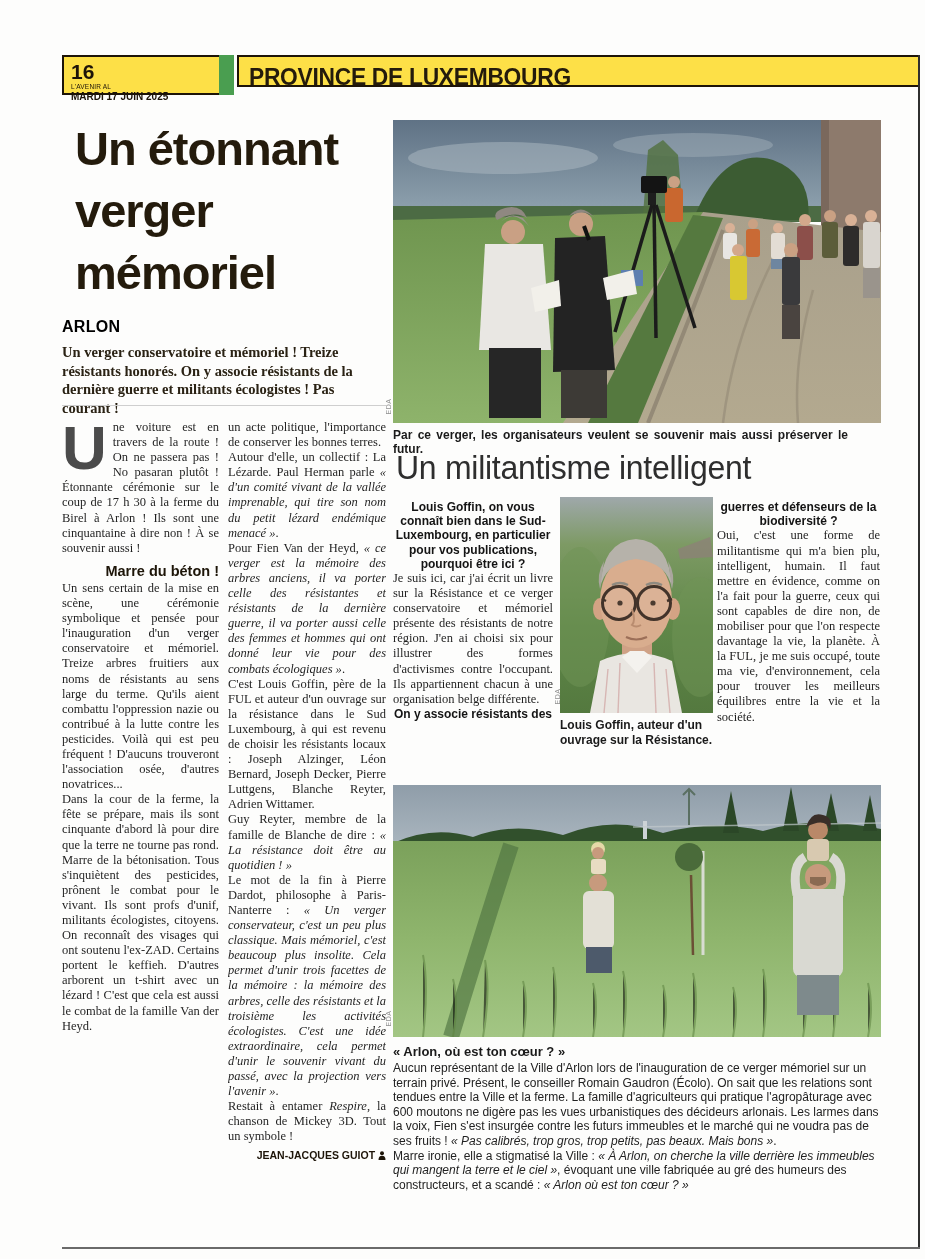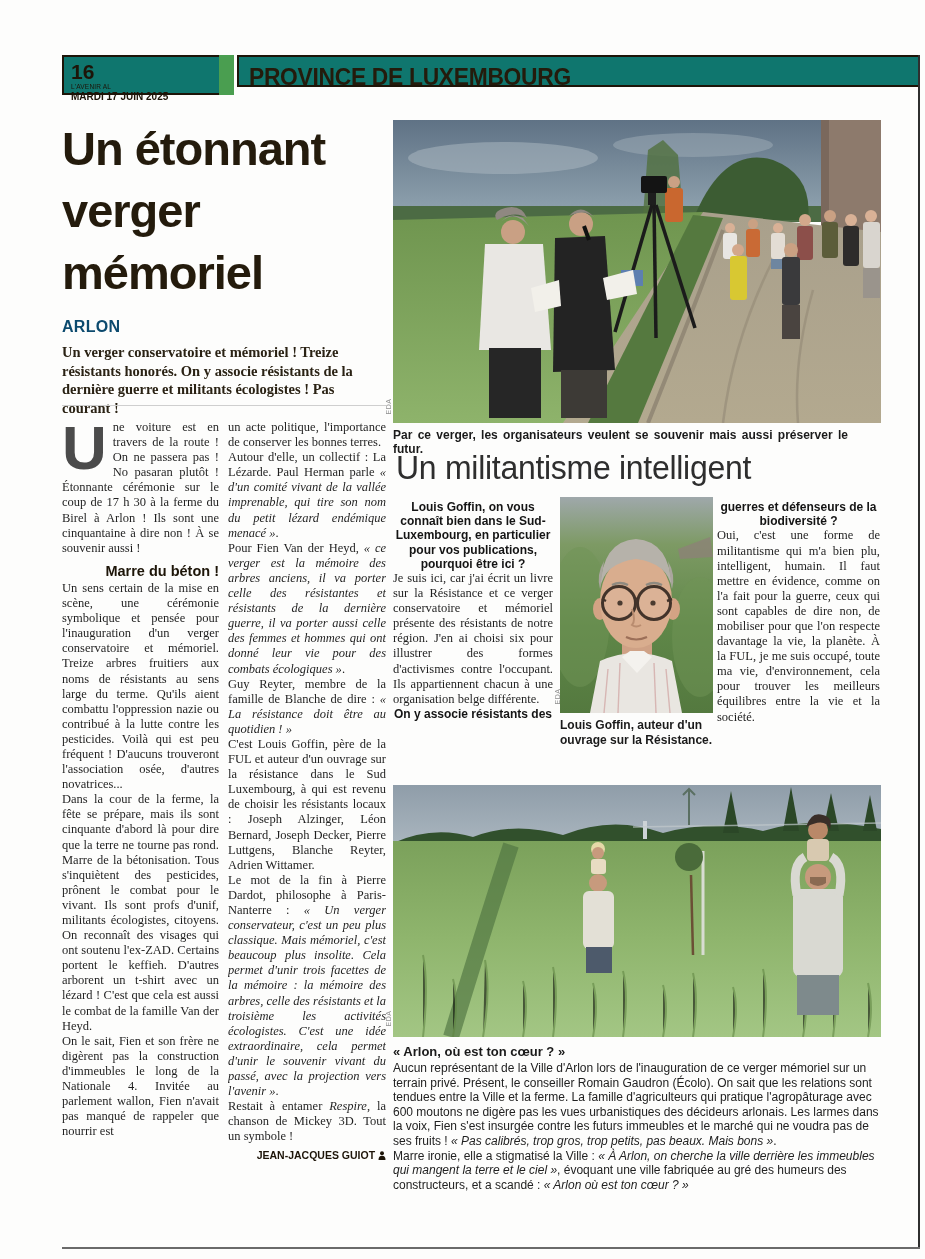--- a/index.html
+++ b/index.html
@@ -1,38 +1,38 @@
 <!DOCTYPE html>
 <html lang="fr"><head>
 <meta charset="utf-8">
 <style>
   html,body{margin:0;padding:0;background:#ffffff;}
   .page{position:relative;width:925px;height:1259px;background:#fdfdfc;overflow:hidden;
         font-family:"Liberation Sans",sans-serif;color:#1c1c1c;}
   .abs{position:absolute;}
 
   
-  .hdr-box{border:2px solid #1d1408;background:#0f766e;box-sizing:border-box;}
+  .hdr-box{border:2px solid #1d1408;background:#fde047;box-sizing:border-box;}
   .pageno{font-size:21px;font-weight:bold;color:#1d1408;line-height:1;margin:4px 0 0 7px;}
   .edition{font-size:6.5px;color:#1d1408;margin:1px 0 0 7px;letter-spacing:.2px;}
   .pubdate{font-size:10px;font-weight:bold;color:#1d1408;margin:1px 0 0 7px;}
   .greenblk{background:#4a9e50;}
   .section-title{font-size:24px;font-weight:bold;color:#241b0c;letter-spacing:-.3px;
                  transform:scaleX(.95);transform-origin:left center;white-space:nowrap;
                  margin:6px 0 0 10px;}
 
   
   .rule-right{background:#2f2f2f;}
   .rule-bottom{background:#6a6a6a;}
   .rule-sep{background:#cfcfcf;}
 
   
   .headline{font-size:47px;line-height:62px;font-weight:bold;letter-spacing:-1px;
             color:#241b0c;}
-  .kicker{font-size:16px;font-weight:bold;color:#0c4a6e;letter-spacing:.3px;}
+  .kicker{font-size:16px;font-weight:bold;color:#000000;letter-spacing:.3px;}
   .standfirst{font-family:"Liberation Serif",serif;font-weight:bold;font-size:14.5px;
               line-height:18.5px;color:#2a2214;}
   .bodycol{font-family:"Liberation Serif",serif;font-size:12.5px;line-height:15.1px;
            text-align:justify;color:#1f1f1f;overflow:hidden;}
   .bodycol p{margin:0;}
   .dropcap{float:left;font-family:"Liberation Sans",sans-serif;font-weight:bold;
            font-size:62px;line-height:52px;color:#4b4b4b;margin:2px 6px 0 0;}
   .subhead{font-family:"Liberation Sans",sans-serif;font-weight:bold;font-size:14.5px;
            color:#1d1508;margin:8px 0 2px 0 !important;text-align:right;}
   .it{font-style:italic;}
@@ -67,39 +67,38 @@
     <div class="pubdate">MARDI 17 JUIN 2025</div>
   </div>
   <div class="abs greenblk" style="left:219px;top:55px;width:15px;height:40px;"></div>
   <div class="abs hdr-box" style="left:237px;top:55px;width:683px;height:32px;">
     <div class="section-title">PROVINCE DE LUXEMBOURG</div>
   </div>
 
   <div class="abs rule-right" style="left:918px;top:55px;width:2px;height:1193px;"></div>
   <div class="abs rule-bottom" style="left:62px;top:1247px;width:858px;height:2px;"></div>
 
-  <div class="abs headline" style="left:62px;top:118px;width:330px;">Un étonnant verger mémoriel</div>
+  <div class="abs headline" style="left:75px;top:118px;width:330px;">Un étonnant verger mémoriel</div>
   <div class="abs kicker" style="left:62px;top:318px;">ARLON</div>
   <div class="abs standfirst" style="left:62px;top:343px;width:324px;">Un verger conservatoire et mémoriel ! Treize résistants honorés. On y associe résistants de la dernière guerre et militants écologistes ! Pas courant !</div>
   <div class="abs rule-sep" style="left:62px;top:405px;width:324px;height:1px;"></div>
 
   <div class="abs bodycol" style="left:62px;top:420px;width:157px;height:824px;">
     <p><span class="dropcap">U</span><span>ne voiture est en travers de la route ! On ne passera pas ! No pasaran plutôt ! Étonnante cérémonie sur le coup de 17 h 30 à la ferme du Birel à Arlon ! Ils sont une cinquantaine à dire non ! À se souvenir aussi !</span></p>
     <p class="subhead">Marre du béton !</p>
     <p>Un sens certain de la mise en scène, une cérémonie symbolique et pensée pour l'inauguration d'un verger conservatoire et mémoriel. Treize arbres fruitiers aux noms de résistants au sens large du terme. Qu'ils aient combattu l'oppression nazie ou contribué à la lutte contre les pesticides. Voilà qui est peu fréquent ! D'aucuns trouveront l'association osée, d'autres novatrices...</p>
     <p>Dans la cour de la ferme, la fête se prépare, mais ils sont cinquante d'abord là pour dire que la terre ne tourne pas rond. Marre de la bétonisation. Tous s'inquiètent des pesticides, prônent le combat pour le vivant. Ils sont profs d'unif, militants écologistes, citoyens. On reconnaît des visages qui ont soutenu l'ex-ZAD. Certains portent le keffieh. D'autres arborent un t-shirt avec un lézard ! C'est que cela est aussi le combat de la famille Van der Heyd.</p>
-    <p>On le sait, Fien et son frère ne digèrent pas la construction d'immeubles le long de la Nationale 4. Invitée au parlement wallon, Fien n'avait pas manqué de rappeler que nourrir est</p>
   </div>
 
   <div class="abs bodycol" style="left:228px;top:420px;width:158px;height:824px;">
     <p>un acte politique, l'importance de conserver les bonnes terres.</p>
     <p><span>Autour d'elle, un collectif : La Lézarde. Paul Herman parle </span><span class="it">« d'un comité vivant de la vallée imprenable, qui tire son nom du petit lézard endémique menacé »</span><span>.</span></p>
     <p><span>Pour Fien Van der Heyd, </span><span class="it">« ce verger est la mémoire des arbres anciens, il va porter celle des résistantes et résistants de la dernière guerre, il va porter aussi celle des femmes et hommes qui ont donné leur vie pour des combats écologiques »</span><span>.</span></p>
+    <p>C'est Louis Goffin, père de la FUL et auteur d'un ouvrage sur la résistance dans le Sud Luxembourg, à qui est revenu de choisir les résistants locaux : Joseph Alzinger, Léon Bernard, Joseph Decker, Pierre Luttgens, Blanche Reyter, Adrien Wittamer.</p>
     <p><span>Guy Reyter, membre de la famille de Blanche de dire : </span><span class="it">« La résistance doit être au quotidien ! »</span></p>
-    <p>C'est Louis Goffin, père de la FUL et auteur d'un ouvrage sur la résistance dans le Sud Luxembourg, à qui est revenu de choisir les résistants locaux : Joseph Alzinger, Léon Bernard, Joseph Decker, Pierre Luttgens, Blanche Reyter, Adrien Wittamer.</p>
     <p><span>Le mot de la fin à Pierre Dardot, philosophe à Paris-Nanterre : </span><span class="it">« Un verger conservateur, c'est un peu plus classique. Mais mémoriel, c'est beaucoup plus insolite. Cela permet d'unir trois facettes de la mémoire : la mémoire des arbres, celle des résistants et la troisième les activités écologistes. C'est une idée extraordinaire, cela permet d'unir le souvenir vivant du passé, avec la projection vers l'avenir »</span><span>.</span></p>
     <p><span>Restait à entamer </span><span class="it">Respire</span><span>, la chanson de Mickey 3D. Tout un symbole !</span></p>
     <p class="byline"><span>JEAN-JACQUES GUIOT</span>
       <svg width="8" height="9" viewBox="0 0 8 9" style="vertical-align:-1px">
           <circle cx="4" cy="2.2" r="2" fill="#1d1408"></circle>
           <path d="M0.5 9 Q0.5 4.8 4 4.8 Q7.5 4.8 7.5 9 Z" fill="#1d1408"></path>
         </svg>
     </p>
   </div>
 

